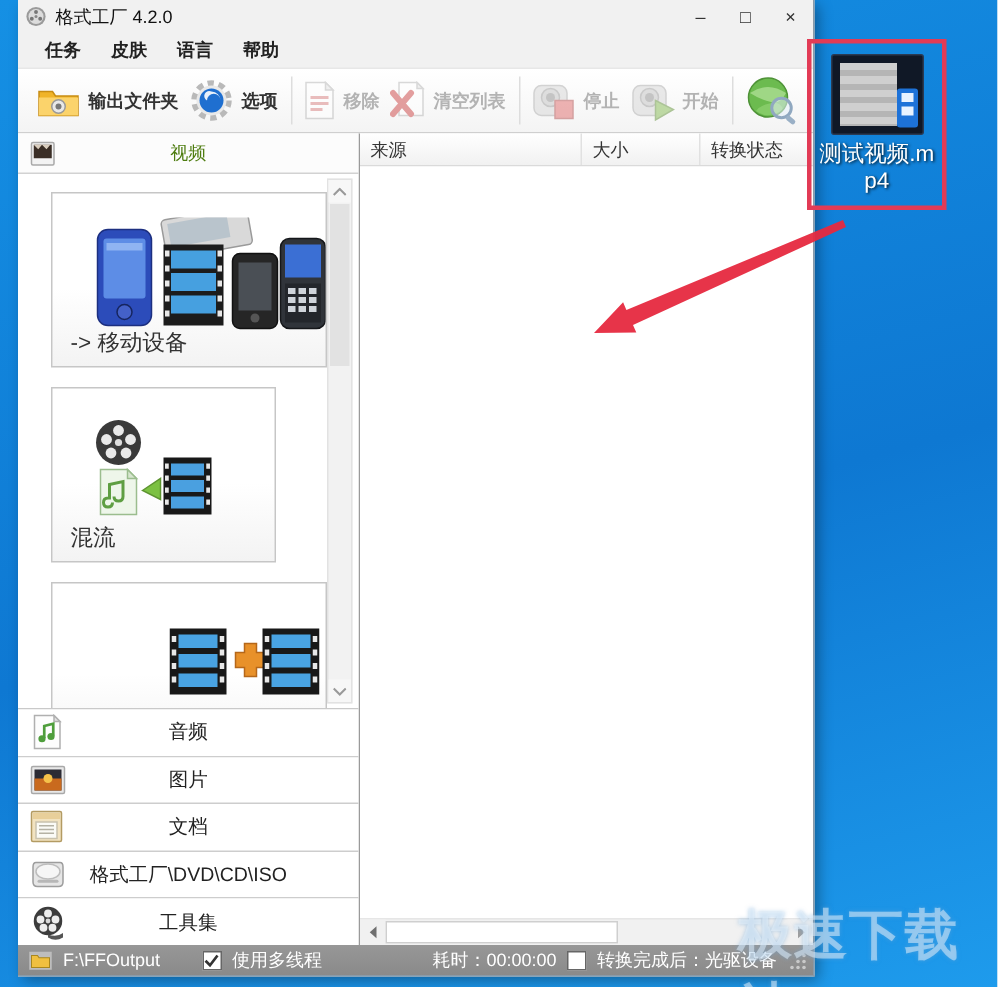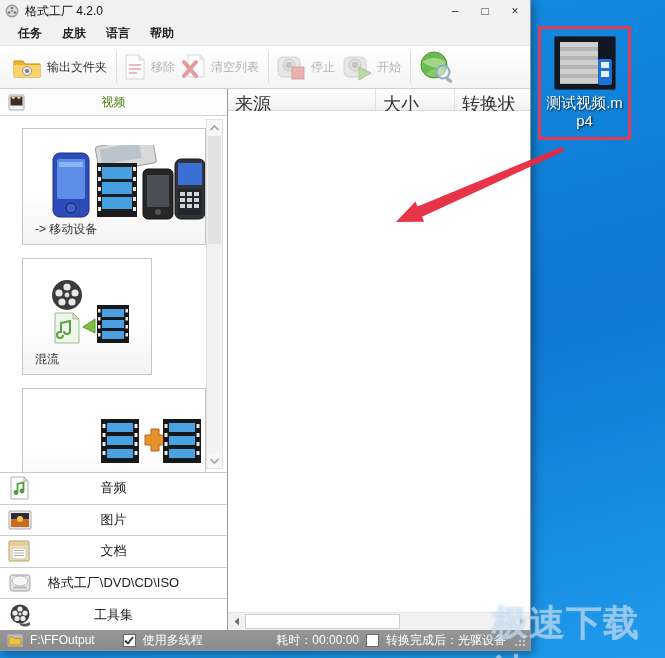--- a/index.html
+++ b/index.html
@@ -1,68 +1,68 @@
 <!DOCTYPE html>
 <html><head>
 <meta charset="utf-8">
 <style>
   * { margin:0; padding:0; box-sizing:border-box; }
   body { font-family:"Liberation Sans","DejaVu Sans",sans-serif; }
   .stage { position:relative; width:665px; height:658px; overflow:hidden;
            background:linear-gradient(165deg,#1590e4 0%,#0e78d2 55%,#1e9bec 100%); }
 
   
-  .app-window { position:absolute; left:0; top:0; width:531px; height:651px;
+  .app-window { position:absolute; left:12px; top:0; width:531px; height:651px;
                 background:#f1f1f1; border:1px solid #8a9aa8; border-left:none; border-top:none;
                 box-shadow:3px 3px 9px rgba(0,0,0,.35); z-index:10; display:flex; flex-direction:column; }
 
   .title-bar { height:22px; display:flex; align-items:center; padding-left:5px; background:#f1f1f1; }
   .title-bar .app-title { font-size:12px; color:#111; margin-left:6px; flex:1; }
   .win-btn { width:30px; height:20px; font-size:12px; color:#333; display:flex; align-items:center;
              justify-content:center; cursor:default; }
 
   .menu-bar { height:23px; display:flex; align-items:center; padding-left:8px; background:#f1f1f1; }
   .menu-item { font-size:12px; color:#222; padding:3px 10px;font-weight:bold; }
 
   .toolbar { height:44px; display:flex; align-items:center; padding-left:12px;
              background:linear-gradient(#ffffff,#f4f4f4); border-top:1px solid #e7e7e7;
              border-bottom:1px solid #cfcfcf; }
-  .tb-item { display:flex; align-items:center; gap:5px; font-size:12px; color:#333; margin-right:7px; white-space:nowrap; }
+  .tb-item { display:flex; align-items:center; gap:5px; font-size:12px; color:#333; margin-right:7px; white-space:nowrap;font-weight:bold; }
   .tb-item.disabled { color:#b3b3b3; }
   .tb-item.disabled svg { opacity:.5; }
   .tb-sep { width:1px; height:32px; background:#ddd; margin:0 7px 0 2px; }
 
   .main-row { flex:1; display:flex; min-height:0; }
 
   
   .left-panel { width:228px; border-right:1px solid #9a9a9a; background:#fff; display:flex; flex-direction:column; }
   .panel-header { height:27px; position:relative; border-bottom:1px solid #d2d2d2; background:#fcfcfc; flex:none; }
   .panel-header .ph-icon { position:absolute; left:7px; top:3px; }
   .panel-header .ph-label { position:absolute; left:0; top:0; width:100%; height:100%; display:flex;
                             align-items:center; justify-content:center; font-size:12px; color:#4d7c0f; }
 
   .video-scroll { position:relative; height:357px; border-bottom:1px solid #c9c9c9; background:#fff; overflow:hidden; flex:none; }
   .vbox { position:absolute; border:1px solid #c6c6c6;
           background:linear-gradient(180deg,#ffffff 55%,#f3f3f3 100%); }
-  .vbox .vbox-label { position:absolute; left:12px; bottom:6px; font-size:12px; color:#333; }
+  .vbox .vbox-label { position:absolute; left:12px; bottom:6px; font-size:15px; color:#333; }
   .vscrollbar { position:absolute; right:4px; top:3px; bottom:3px; width:17px; background:#f2f2f2; border:1px solid #e2e2e2; }
   .vsb-arrow { position:absolute; left:0; width:15px; height:15px; display:flex; align-items:center; justify-content:center; background:#f7f7f7; }
   .vsb-thumb { position:absolute; left:1px; top:16px; width:13px; height:108px; background:#e2e2e2; }
 
   .category-list { flex:1; display:flex; flex-direction:column; }
   .cat-row { flex:1; position:relative; border-bottom:1px solid #cdcdcd; background:#fff; }
   .cat-row:last-child { border-bottom:none; }
   .cat-row .cat-icon { position:absolute; left:8px; top:50%; transform:translateY(-50%); }
   .cat-row .cat-label { position:absolute; left:0; top:0; width:100%; height:100%; display:flex;
                         align-items:center; justify-content:center; font-size:13px; color:#222; }
 
   
   .list-area { flex:1; display:flex; flex-direction:column; background:#fff; min-width:0; }
   .list-header { height:22px; display:flex; background:linear-gradient(#ffffff,#f1f1f1); border-bottom:1px solid #dadada; flex:none; }
-  .list-col { font-size:18px; color:#333; padding:3px 0 0 7px; border-right:1px solid #e1e1e1; }
+  .list-col { font-size:12px; color:#333; padding:3px 0 0 7px; border-right:1px solid #e1e1e1; }
   .col-source { width:148px; } .col-size { width:79px; } .col-state { flex:1; border-right:none; }
   .list-body { flex:1; background:#fff; }
   .hscrollbar { height:18px; flex:none; display:flex; background:#f1f1f1; border-top:1px solid #e6e6e6; }
   .hsb-arrow { width:17px; height:100%; display:flex; align-items:center; justify-content:center; background:#f1f1f1; }
   .hsb-thumb { width:155px; margin:1px 0; background:#ffffff; border:1px solid #cfcfcf; }
 
   
   .status-bar { height:20px; flex:none; display:flex; align-items:center; gap:7px; padding:0 4px 0 7px;
                 background:linear-gradient(#979797,#8a8a8a); color:#fff; font-size:12px; white-space:nowrap; }
   .sb-spacer { flex:1; }
@@ -126,20 +126,31 @@
       <span class="tb-item">
         <span>
           <svg width="30" height="24" viewBox="0 0 30 24">
               <path d="M2 6 L11 6 L13 9 L28 9 L28 22 L2 22 Z" fill="#f0b429" stroke="#c78d14" stroke-width="1"></path>
               <path d="M2 10 L28 10 L28 22 L2 22 Z" fill="#fbd36b"></path>
               <circle cx="15" cy="16" r="4.5" fill="#e8e8e8" stroke="#999"></circle>
               <circle cx="15" cy="16" r="2" fill="#777"></circle>
             </svg>
         </span>
         <span>输出文件夹</span>
+      </span>
+      <span class="tb-item">
+        <span>
+          <svg width="30" height="30" viewBox="0 0 30 30">
+              <circle cx="15" cy="15" r="11" fill="none" stroke="#b9b9b9" stroke-width="5" stroke-dasharray="4 3"></circle>
+              <circle cx="15" cy="15" r="10" fill="#e9e9e9"></circle>
+              <circle cx="15" cy="15" r="8" fill="#1f6fd0"></circle>
+              <path d="M15 9 a6 6 0 0 1 6 6 a4.5 4.5 0 0 0 -9 0 a2.5 2.5 0 0 1 3 -6 Z" fill="#fff" opacity=".9"></path>
+            </svg>
+        </span>
+        <span>选项</span>
       </span>
       <span class="tb-sep"></span>
       <span class="tb-item disabled">
         <span>
           <svg width="22" height="26" viewBox="0 0 22 26">
               <path d="M2 1 L15 1 L20 6 L20 25 L2 25 Z" fill="#fff" stroke="#b5b5b5"></path>
               <path d="M15 1 L15 6 L20 6 Z" fill="#e4e4e4" stroke="#b5b5b5"></path>
               <rect x="5" y="10" width="12" height="2" fill="#d98080"></rect>
               <rect x="5" y="14" width="12" height="2" fill="#d98080"></rect>
               <rect x="5" y="18" width="8" height="2" fill="#d98080"></rect>
@@ -249,21 +260,21 @@
                     <rect x="147" y="53" width="5" height="4"></rect>
                     <rect x="133" y="59" width="5" height="4"></rect>
                     <rect x="140" y="59" width="5" height="4"></rect>
                     <rect x="147" y="59" width="5" height="4"></rect>
                   </g>
               </svg>
             </span>
             <span class="vbox-label">-&gt; 移动设备</span>
           </div>
 
-          <div class="vbox" style="left:22px; top:142px; width:130px; height:117px;text-decoration:underline;">
+          <div class="vbox" style="left:22px; top:142px; width:150px; height:117px;text-decoration:underline;">
             <span style="position:absolute; left:22px; top:18px;">
               <svg width="88" height="70" viewBox="0 0 88 70">
                 <circle cx="22" cy="18" r="15" fill="#3a3a3a"></circle>
                 <g fill="#e9e9e9">
                     <circle cx="22" cy="10" r="3.6"></circle>
                     <circle cx="14" cy="16" r="3.6"></circle>
                     <circle cx="30" cy="16" r="3.6"></circle>
                     <circle cx="17" cy="25" r="3.6"></circle>
                     <circle cx="27" cy="25" r="3.6"></circle>
                   </g>

